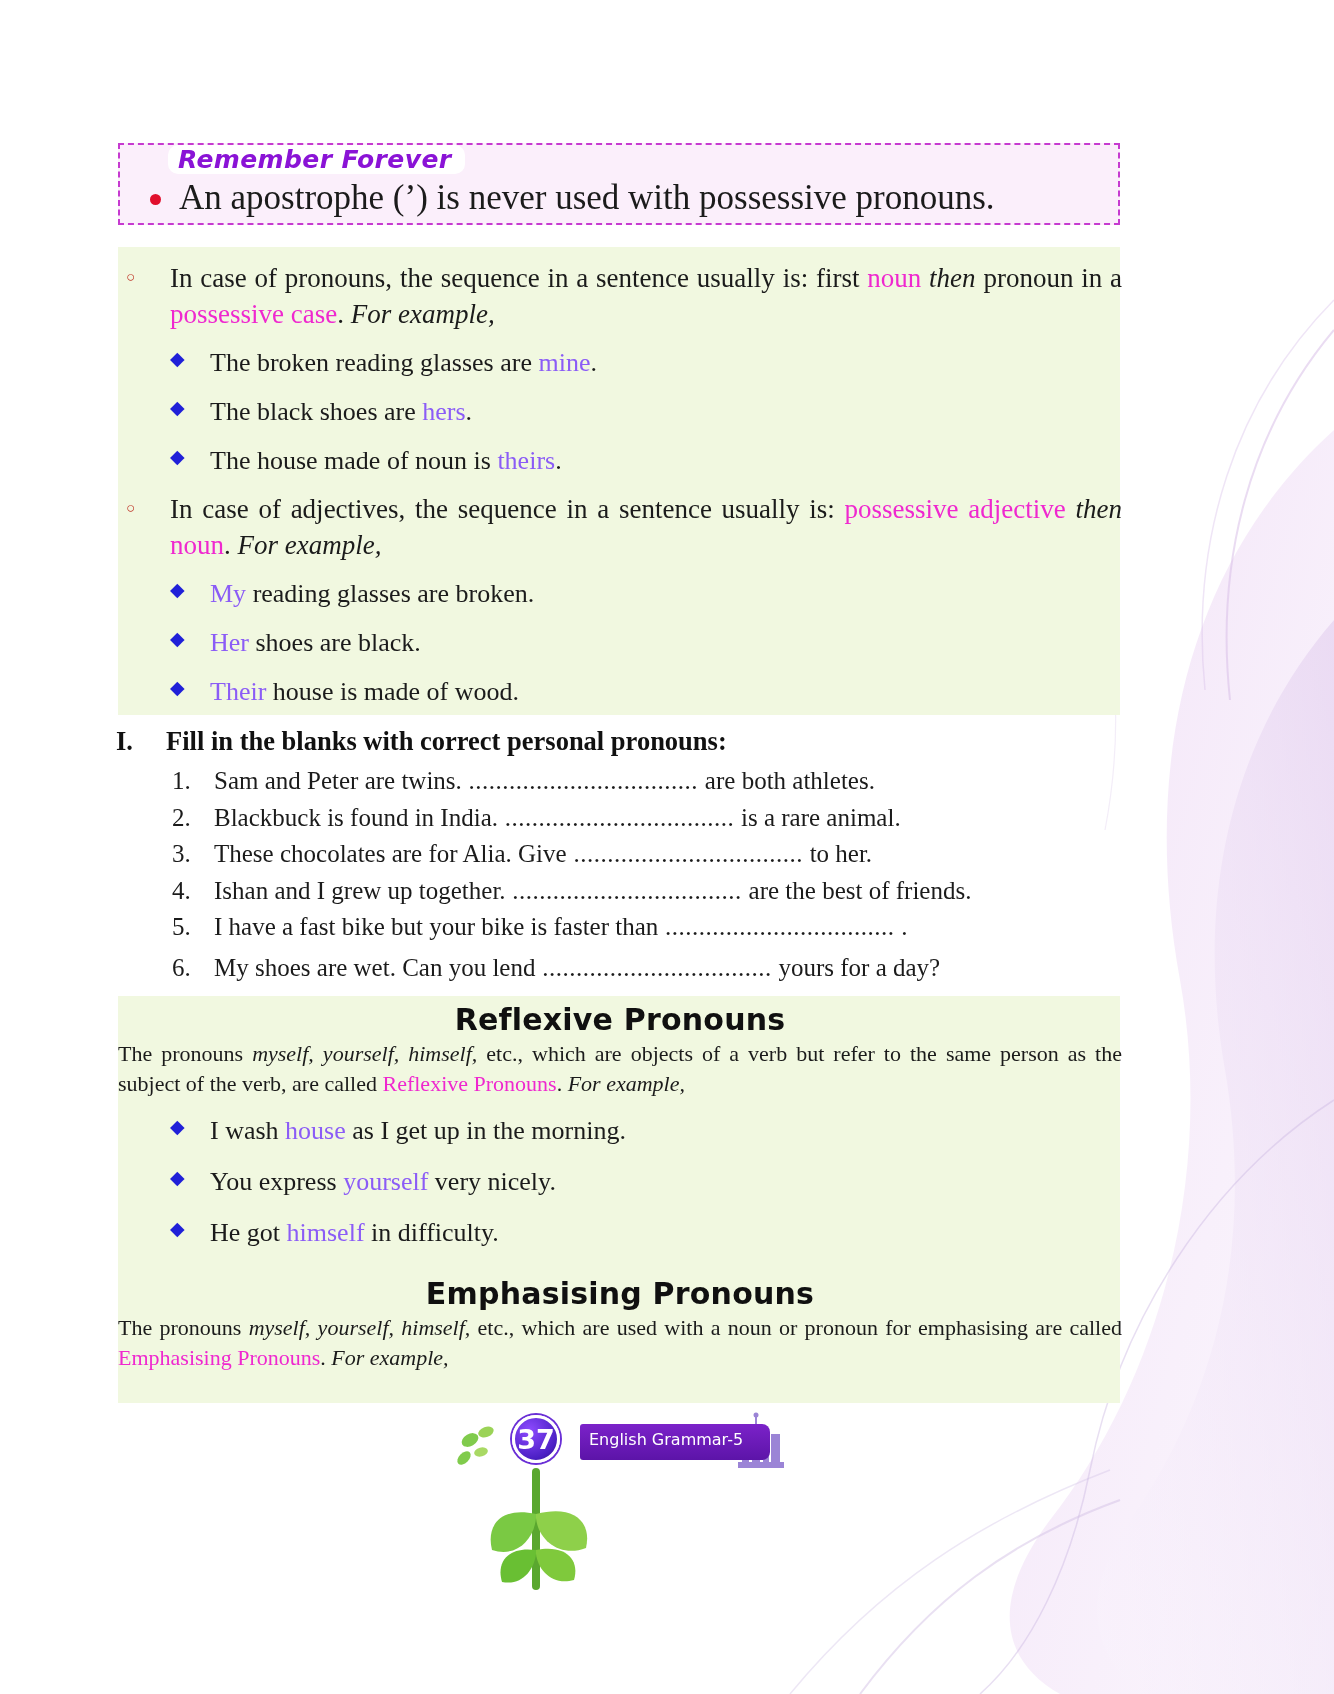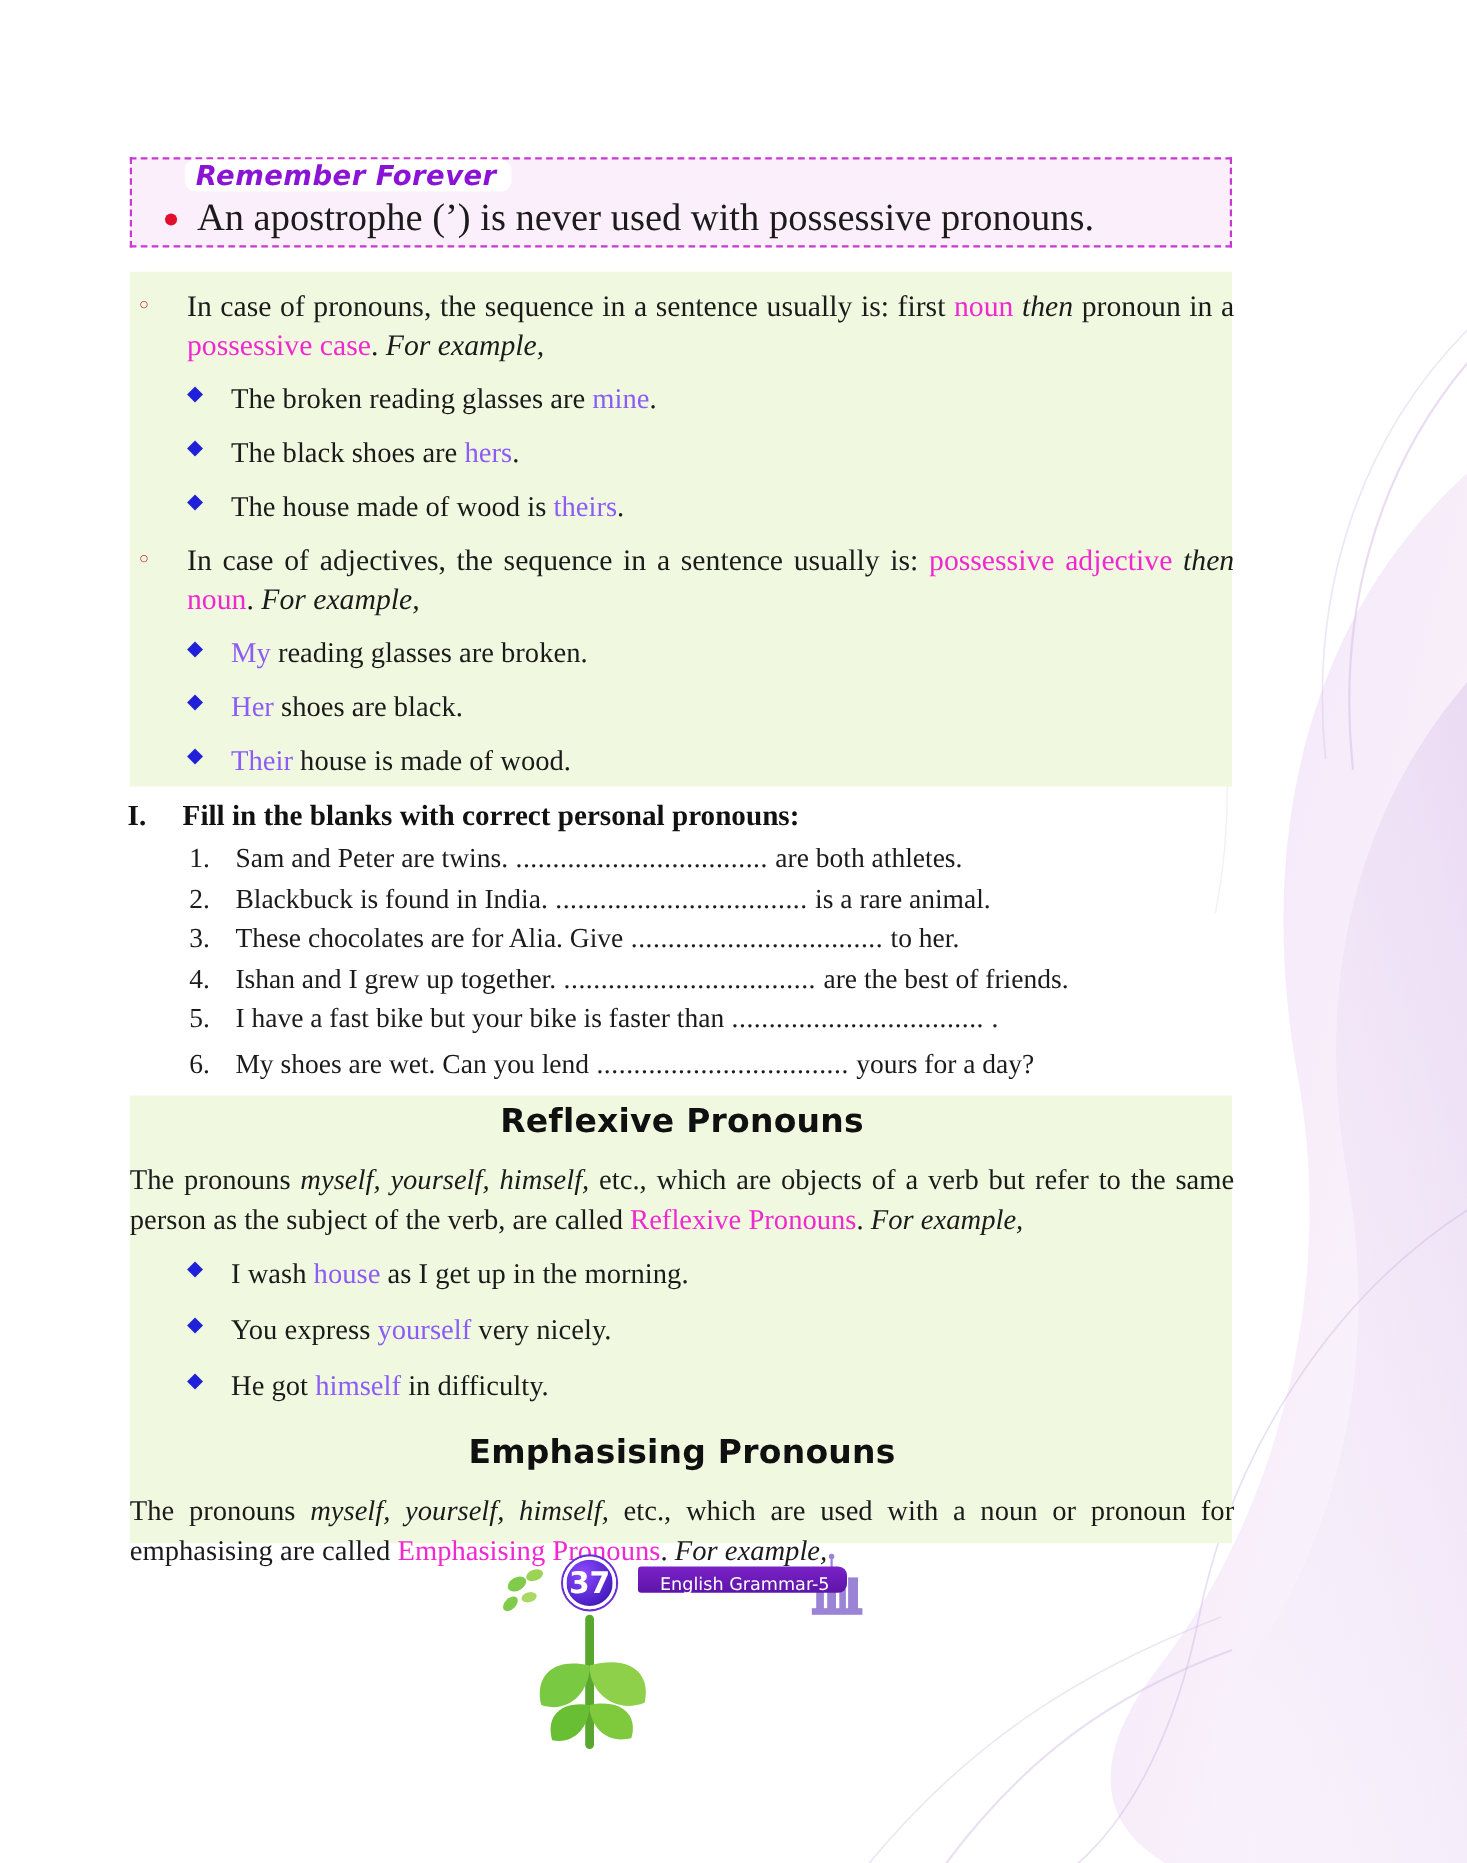--- a/index.html
+++ b/index.html
@@ -146,49 +146,49 @@
     margin:0;
     text-align:center;
     font-family:"DejaVu Sans", sans-serif;
     font-weight: bold;
     font-size: 30px;
     color:#101010;
     letter-spacing: .2px;
   }
 
   p.body-para {
-    margin: 18px 0 0 0;
-    font-size: 26px;
+    margin: 2px 0 0 0;
+    font-size: 22px;
     line-height: 1.37;
     color:#1b1b1b;
     text-align: justify;
     text-align-last: left;
   }
 
   
   .footer { position:absolute; left:0; top:1410px; width:1334px; height:180px; z-index:4; }
   .page-badge {
     position:absolute; left:512px; top:1415px;
     width:48px; height:48px; border-radius:50%;
     background: radial-gradient(circle at 35% 30%, #8e4bff 0%, #4b1fc4 70%, #2d1080 100%);
     border: 3px solid #ffffff;
     box-shadow: 0 0 0 2px #6a2fd6;
     color:#fff; font-family:"DejaVu Sans", sans-serif; font-weight:bold;
     font-size: 27px; line-height:44px; text-align:center;
     z-index: 6;
   }
   .book-banner {
     position:absolute; left:580px; top:1424px;
-    height: 24px; min-width: 190px;
+    height: 36px; min-width: 190px;
     background: linear-gradient(180deg,#7b22c9 0%, #5c14a8 100%);
     color:#ffffff;
     font-family:"DejaVu Sans", sans-serif;
     font-size: 16px; font-weight: normal;
     line-height: 32px;
-    padding: 0 14px 0 20px;
+    padding: 0 14px 0 9px;
     border-radius: 3px 8px 8px 3px;
     z-index: 5;
     white-space: nowrap;
   }
 </style>
 </head>
 <body>
 
 <svg class="bg-art" width="1334" height="1694" viewBox="0 0 1334 1694">
   <defs>
@@ -230,21 +230,21 @@
       <span class="mk">◦</span><span>In case of pronouns, the sequence in a sentence usually is: first </span><span class="magenta">noun</span><span> </span><span class="ital">then</span><span> pronoun in a </span><span class="magenta">possessive case</span><span>. </span><span class="ital">For example,</span>
     </div>
 
     <div class="lvl2" style="margin-top:10px;">
       <span class="dia">◆</span><span>The broken reading glasses are </span><span class="cyan">mine</span><span>.</span>
     </div>
     <div class="lvl2" style="margin-top:10px;">
       <span class="dia">◆</span><span>The black shoes are </span><span class="cyan">hers</span><span>.</span>
     </div>
     <div class="lvl2" style="margin-top:10px;">
-      <span class="dia">◆</span><span>The house made of wood is </span><span class="cyan">theirs</span><span>.</span>
+      <span class="dia">◆</span><span>The house made of noun is </span><span class="cyan">theirs</span><span>.</span>
     </div>
 
     <div class="lvl1 just" style="margin-top:12px;">
       <span class="mk">◦</span><span>In case of adjectives, the sequence in a sentence usually is: </span><span class="magenta">possessive adjective</span><span> </span><span class="ital">then</span><span> </span><span class="magenta">noun</span><span>. </span><span class="ital">For example,</span>
     </div>
 
     <div class="lvl2" style="margin-top:10px;">
       <span class="dia">◆</span><span class="cyan">My</span><span> reading glasses are broken.</span>
     </div>
     <div class="lvl2" style="margin-top:10px;">

